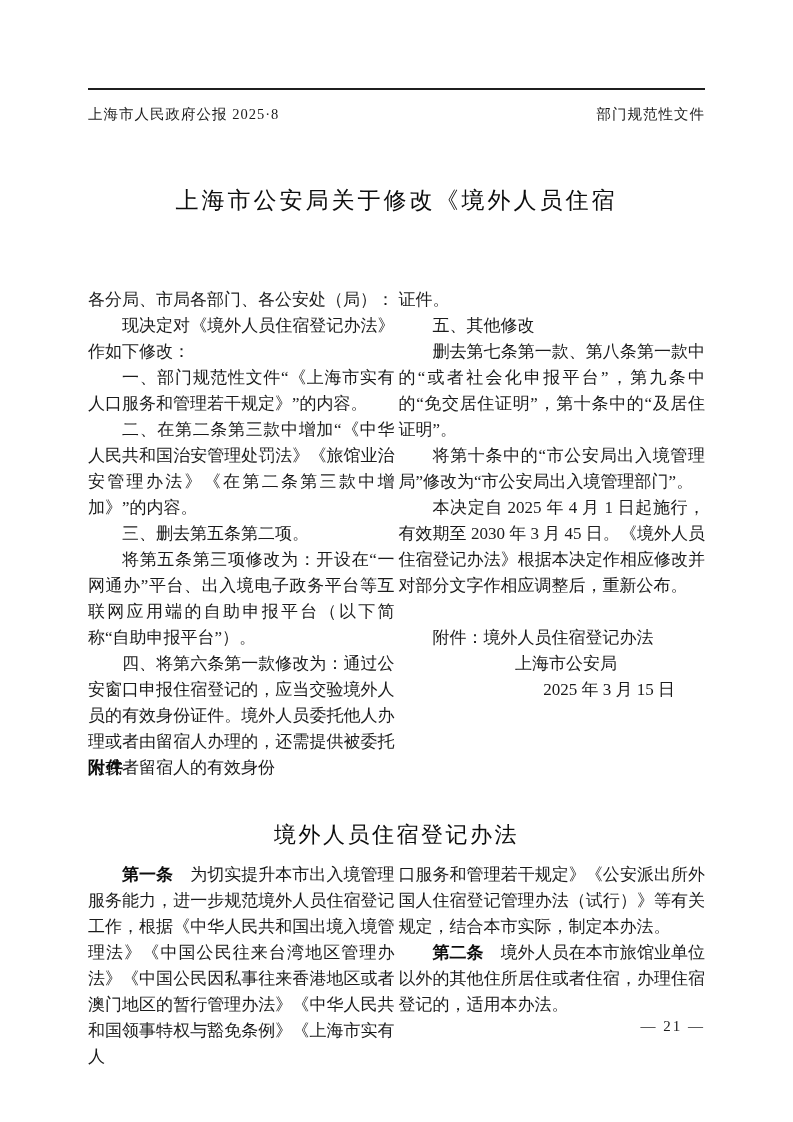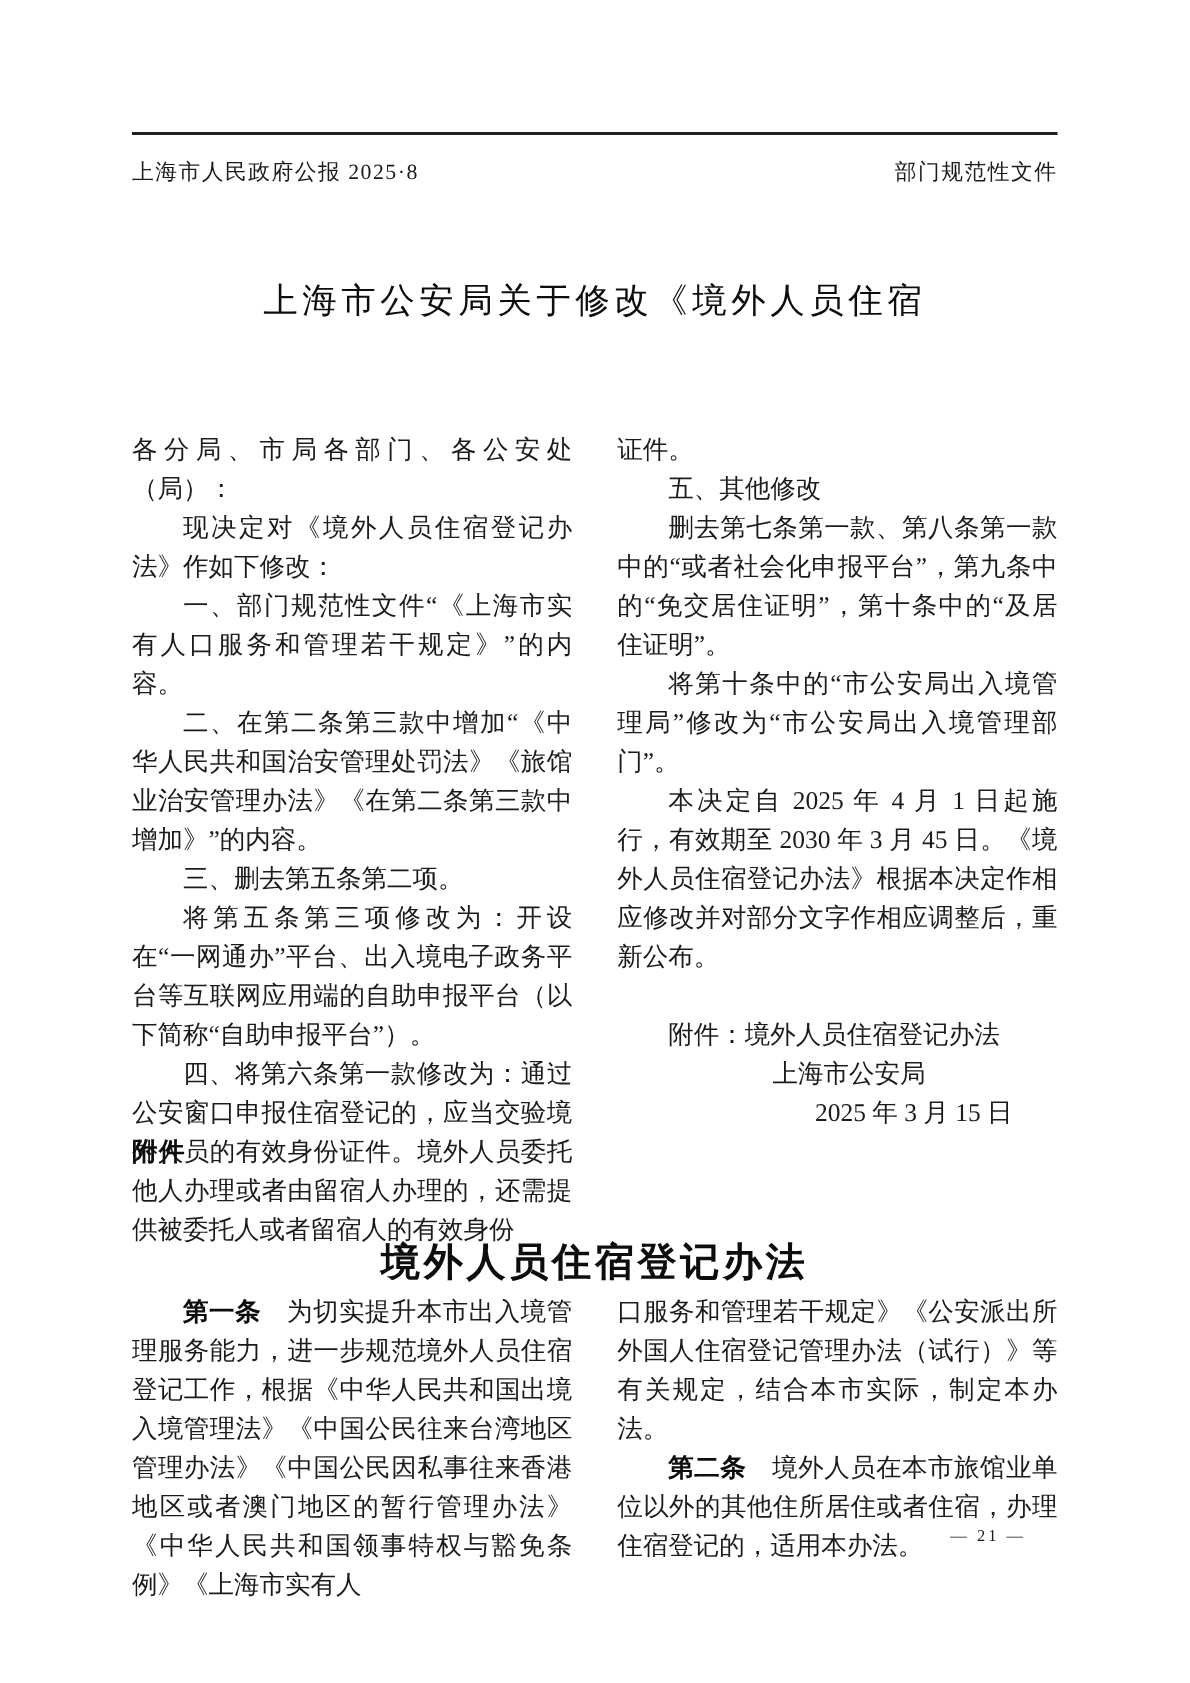--- a/index.html
+++ b/index.html
@@ -62,21 +62,21 @@
     text-align: right;
     font-size: 15px;
     letter-spacing: 2.5px;
   }
   
   .two-col {
     position: absolute;
     left: 88px;
     right: 88px;
     display: flex;
-    gap: 30px;
+    gap: 4px;
   }
   .body-upper { top: 287px; }
   .body-attachment { top: 862px; }
   .col { flex: 1 1 0; min-width: 0; }
   .para {
     margin: 0;
     font-size: 17px;
     line-height: 26px;
     text-align: justify;
     color: #1b1b1b;
@@ -107,31 +107,31 @@
     letter-spacing: 1px;
     color: #0d0d0d;
   }
   .attachment-title {
     position: absolute;
     top: 802px;
     left: 0;
     right: 0;
     text-align: center;
     font-family: "Liberation Sans", "DejaVu Sans", sans-serif;
-    font-weight: 700;
-    font-size: 26px;
+    font-weight: 400;
+    font-size: 22px;
     letter-spacing: 2.5px;
     color: #0d0d0d;
   }
   
   .page-number {
     position: absolute;
     top: 1018px;
-    right: 109px;
-    font-size: 11px;
+    right: 88px;
+    font-size: 15px;
     letter-spacing: 2px;
     color: #1b1b1b;
   }
 </style>
 </head>
 <body>
 
 <div class="page">
 
   <div class="header">

